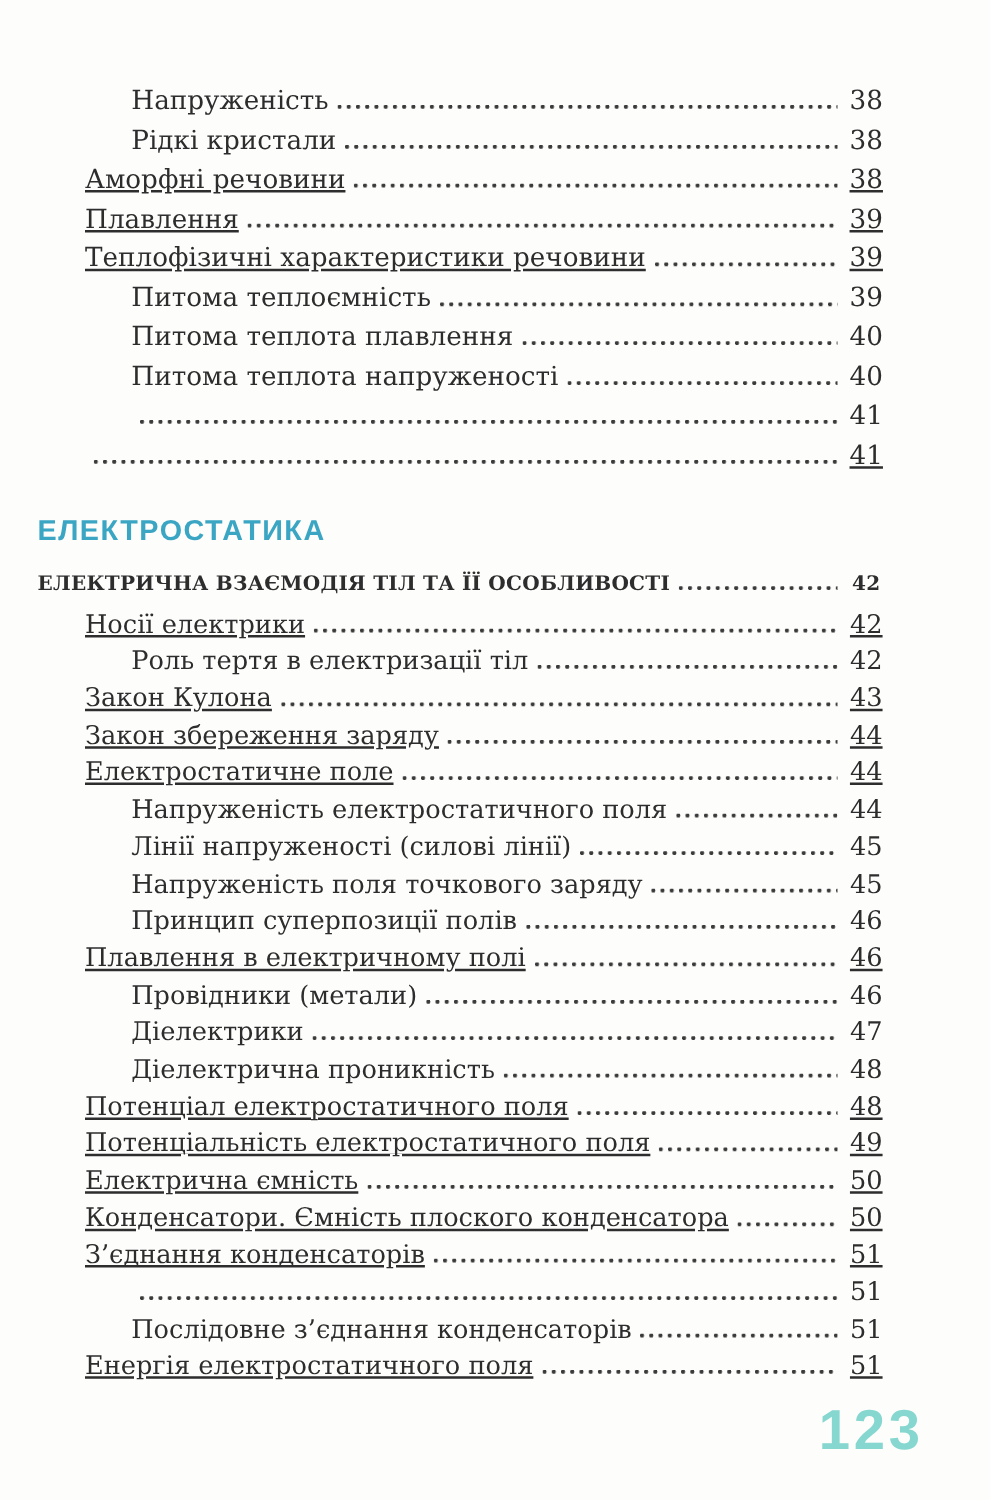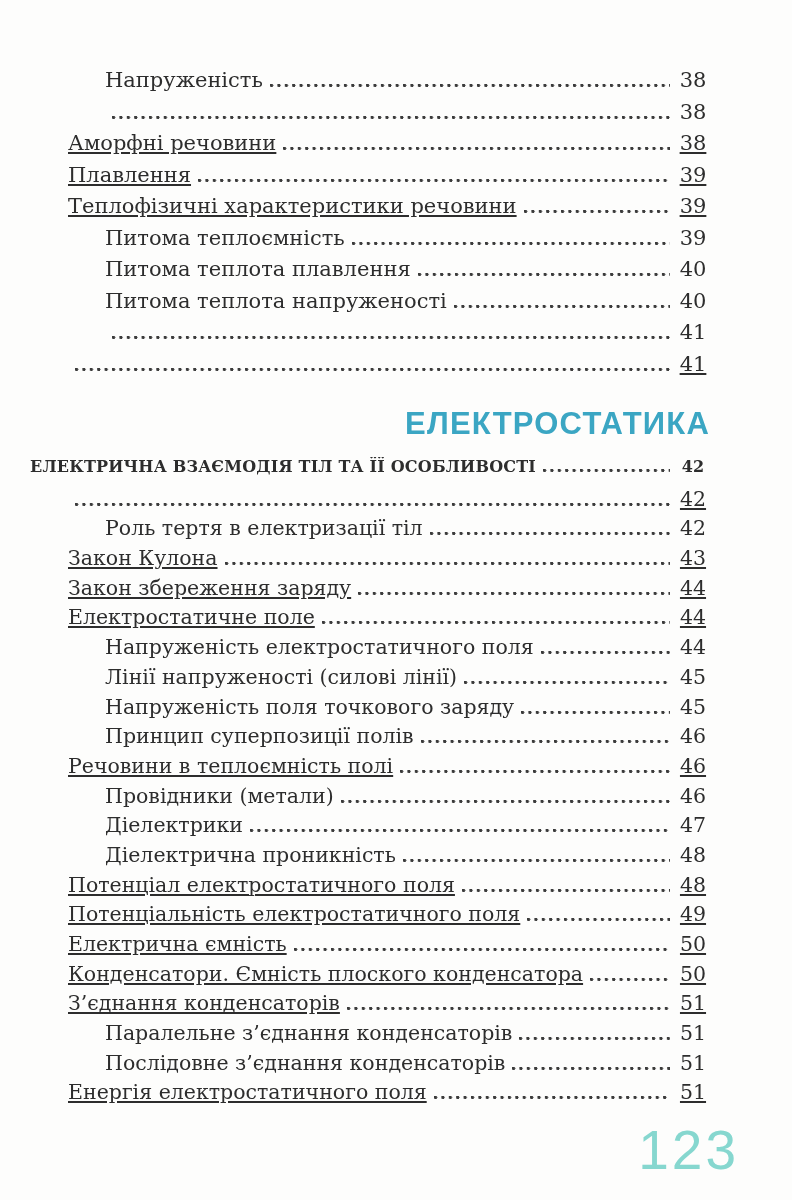--- a/index.html
+++ b/index.html
@@ -54,50 +54,51 @@
   .pg {
     min-width: 34px;
     text-align: center;
     white-space: nowrap;
     padding-left: 4px;
   }
   .section-heading {
     margin: 27px 0 19px 0;
     height: 28px;
     line-height: 28px;
-    text-align: right;
+    text-align: left;
     font-family: "Liberation Sans", "DejaVu Sans", sans-serif;
     font-weight: bold;
-    font-size: 31px;
+    font-size: 23px;
     letter-spacing: 1.2px;
     color: var(--accent, #3ba6c3);
   }
   .pagenum {
     position: absolute;
     top: 1118px;
     right: 53px;
     font-family: "Liberation Sans", "DejaVu Sans", sans-serif;
-    font-weight: normal;
-    font-size: 55px;
+    font-weight: bold;
+    font-size: 45px;
     letter-spacing: 3px;
     color: var(--footer, #86d7cf);
   }
 </style>
 </head>
 <body>
 
 <div class="page">
   <main class="toc" id="toc-root">
       <section class="toc-section sec-0">
         <div class="row lvl-2">
           <span class="label">Напруженість</span>
           <span class="leader"></span>
           <span class="pg">38</span>
         </div>
         <div class="row lvl-2">
+          <span class="label">Рідкі кристали</span>
           <span class="leader"></span>
           <span class="pg">38</span>
         </div>
         <div class="row lvl-1">
           <span class="label">Аморфні речовини</span>
           <span class="leader"></span>
           <span class="pg">38</span>
         </div>
         <div class="row lvl-1">
           <span class="label">Плавлення</span>
@@ -134,20 +135,21 @@
         </div>
       </section>
       <section class="toc-section sec-1">
         <h2 class="section-heading">ЕЛЕКТРОСТАТИКА</h2>
         <div class="row lvl-0 bold">
           <span class="label">ЕЛЕКТРИЧНА ВЗАЄМОДІЯ ТІЛ ТА ЇЇ ОСОБЛИВОСТІ</span>
           <span class="leader"></span>
           <span class="pg">42</span>
         </div>
         <div class="row lvl-1">
+          <span class="label">Носії електрики</span>
           <span class="leader"></span>
           <span class="pg">42</span>
         </div>
         <div class="row lvl-2">
           <span class="label">Роль тертя в електризації тіл</span>
           <span class="leader"></span>
           <span class="pg">42</span>
         </div>
         <div class="row lvl-1">
           <span class="label">Закон Кулона</span>
@@ -178,21 +180,21 @@
           <span class="label">Напруженість поля точкового заряду</span>
           <span class="leader"></span>
           <span class="pg">45</span>
         </div>
         <div class="row lvl-2">
           <span class="label">Принцип суперпозиції полів</span>
           <span class="leader"></span>
           <span class="pg">46</span>
         </div>
         <div class="row lvl-1">
-          <span class="label">Речовини в теплоємність полі</span>
+          <span class="label">Плавлення в електричному полі</span>
           <span class="leader"></span>
           <span class="pg">46</span>
         </div>
         <div class="row lvl-2">
           <span class="label">Провідники (метали)</span>
           <span class="leader"></span>
           <span class="pg">46</span>
         </div>
         <div class="row lvl-2">
           <span class="label">Діелектрики</span>
@@ -223,21 +225,20 @@
           <span class="label">Конденсатори. Ємність плоского конденсатора</span>
           <span class="leader"></span>
           <span class="pg">50</span>
         </div>
         <div class="row lvl-1">
           <span class="label">З’єднання конденсаторів</span>
           <span class="leader"></span>
           <span class="pg">51</span>
         </div>
         <div class="row lvl-2">
-          <span class="label">Паралельне з’єднання конденсаторів</span>
           <span class="leader"></span>
           <span class="pg">51</span>
         </div>
         <div class="row lvl-2">
           <span class="label">Послідовне з’єднання конденсаторів</span>
           <span class="leader"></span>
           <span class="pg">51</span>
         </div>
         <div class="row lvl-1">
           <span class="label">Енергія електростатичного поля</span>

